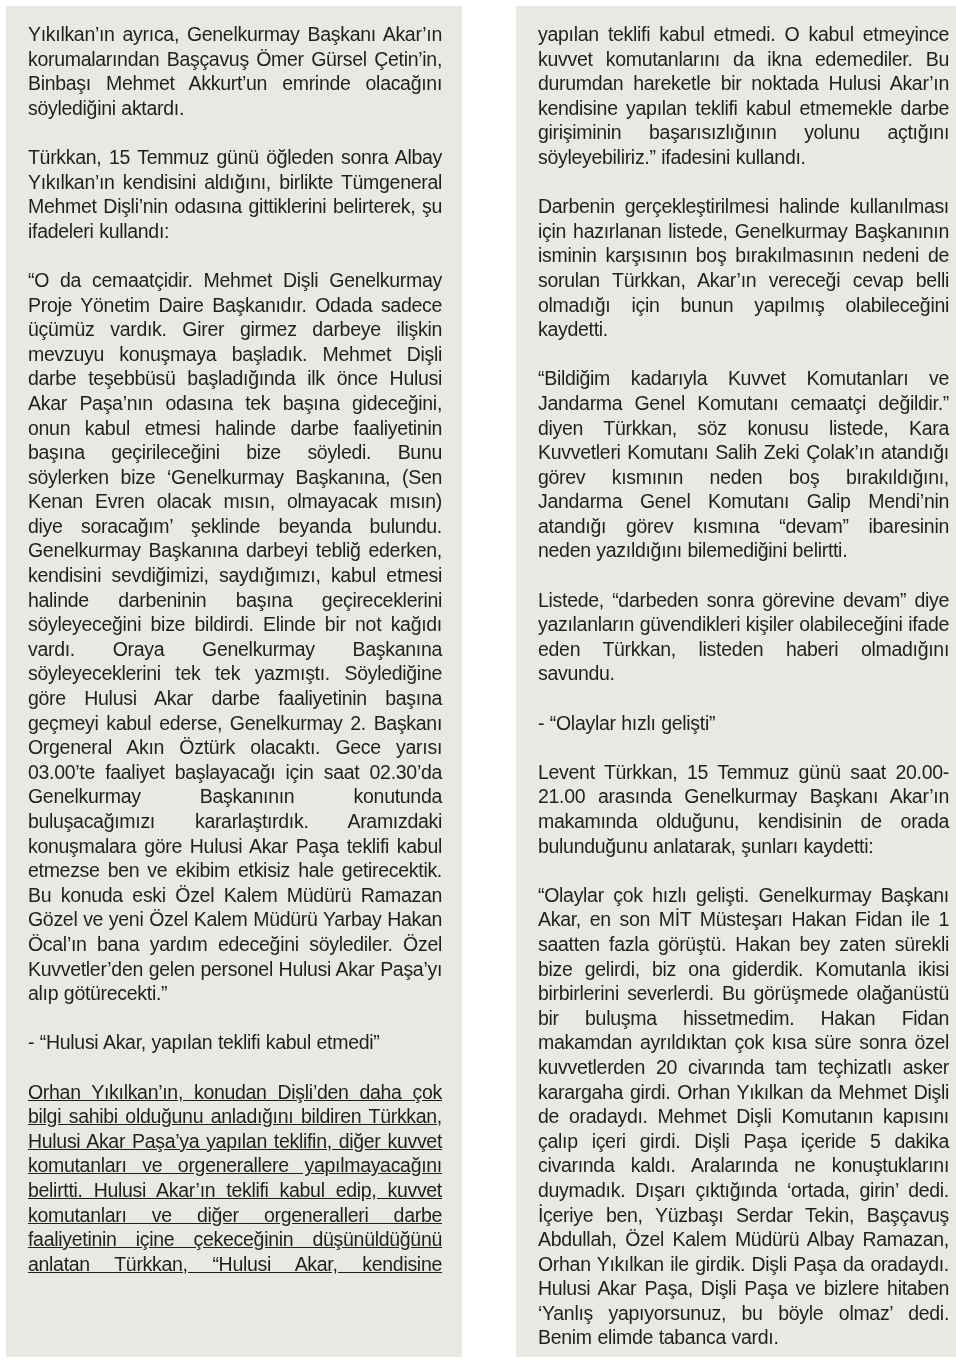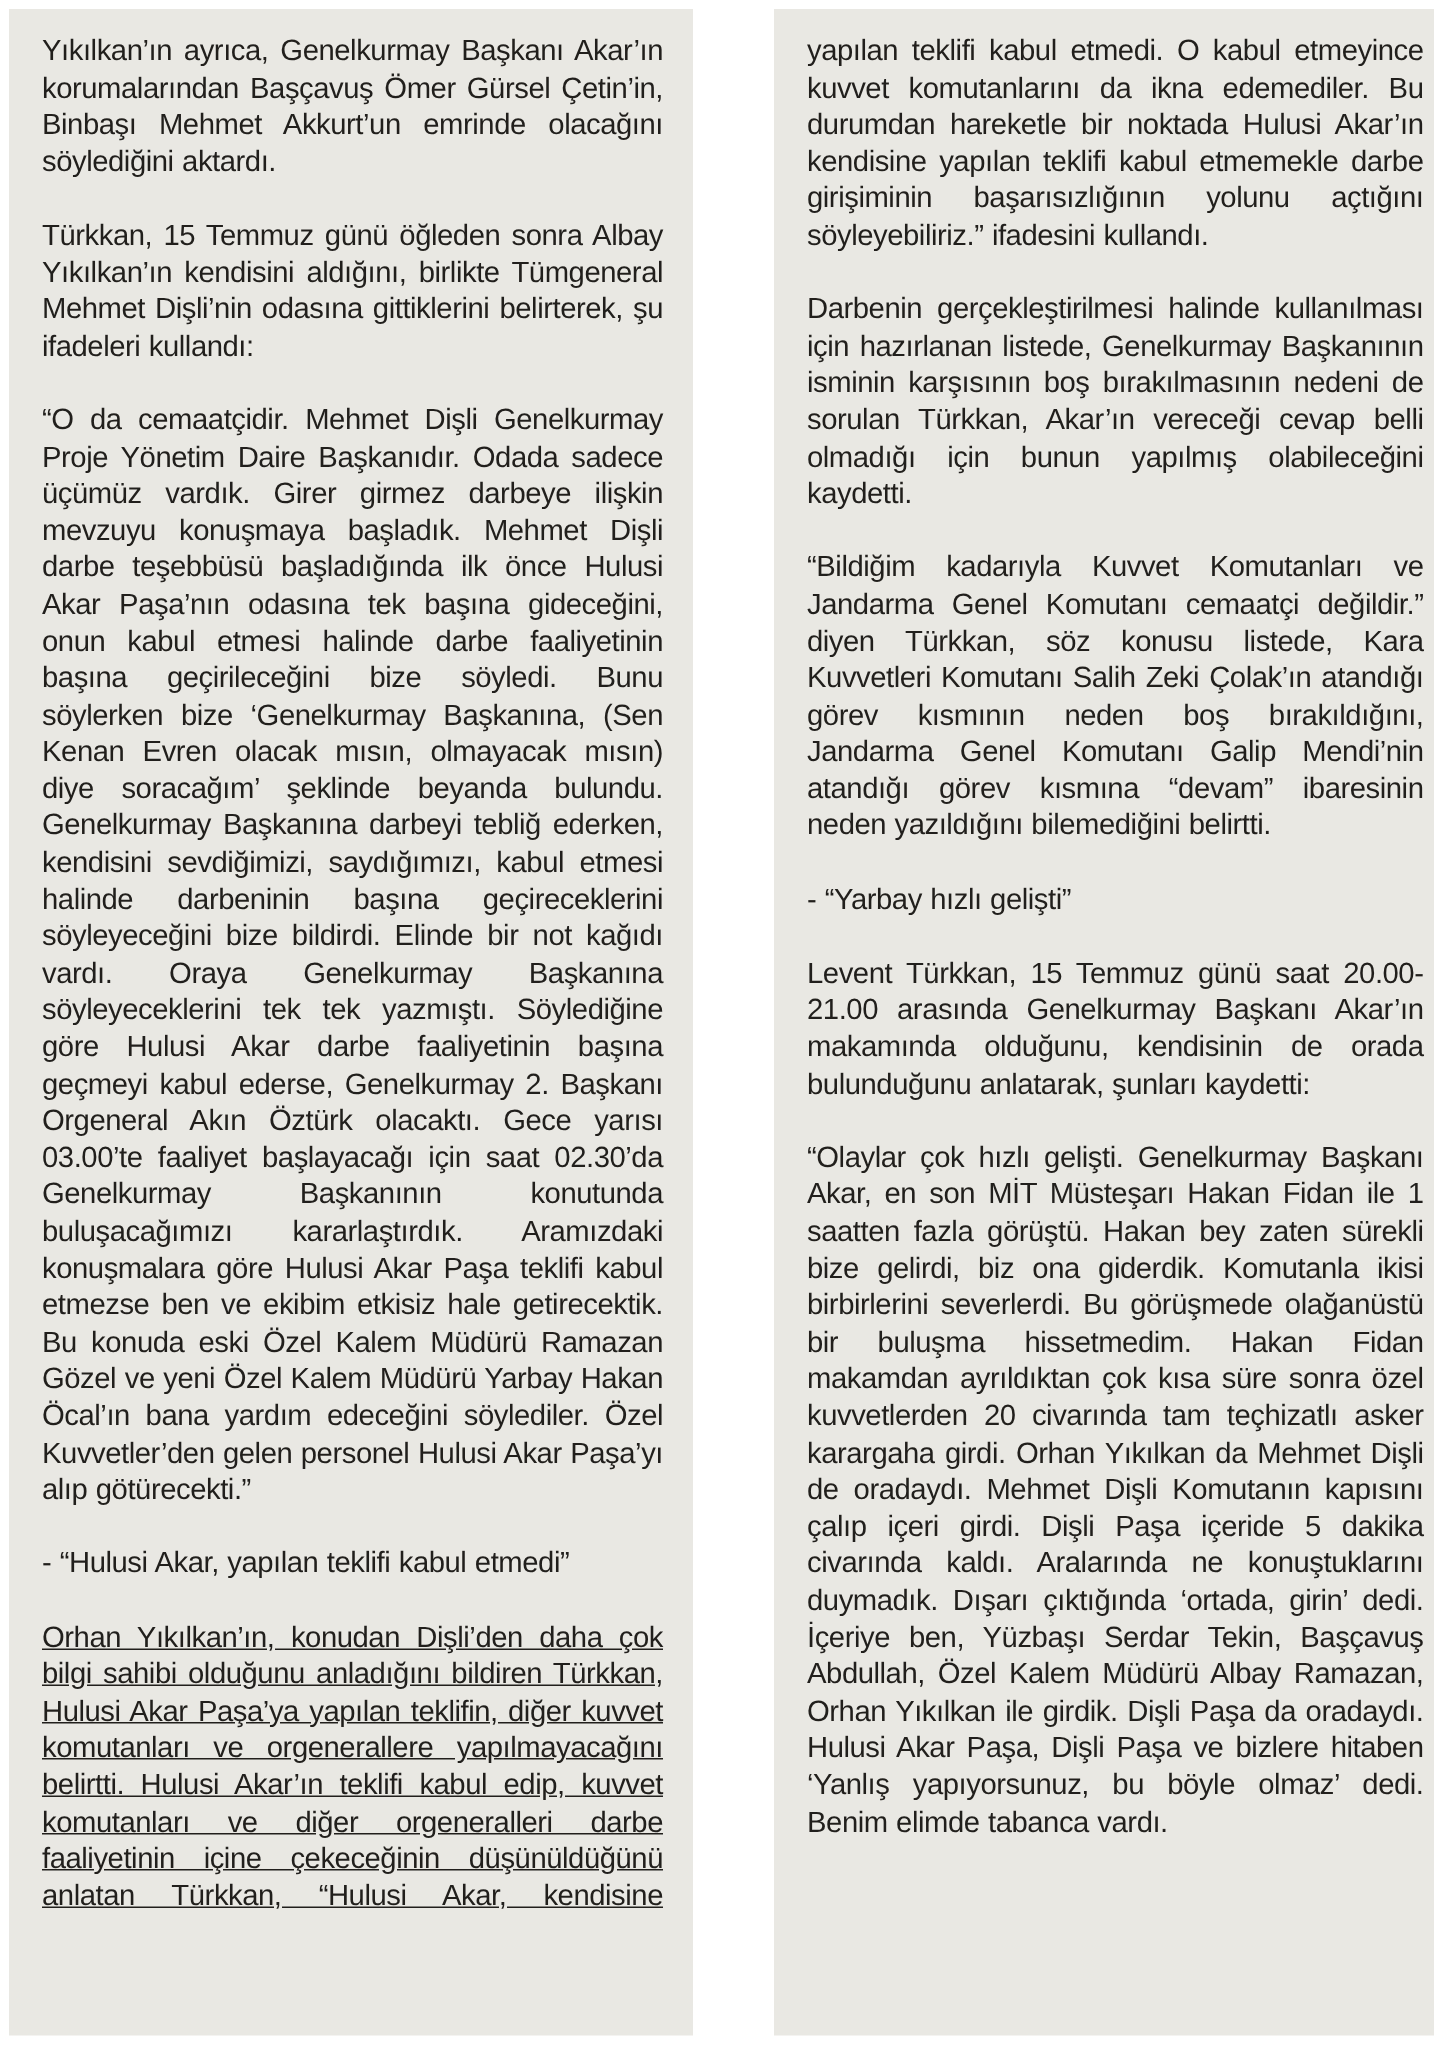--- a/index.html
+++ b/index.html
@@ -56,17 +56,18 @@
       <div class="block paragraph">Yıkılkan’ın ayrıca, Genelkurmay Başkanı Akar’ın korumalarından Başçavuş Ömer Gürsel Çetin’in, Binbaşı Mehmet Akkurt’un emrinde olacağını söylediğini aktardı.</div>
       <div class="block paragraph">Türkkan, 15 Temmuz günü öğleden sonra Albay Yıkılkan’ın kendisini aldığını, birlikte Tümgeneral Mehmet Dişli’nin odasına gittiklerini belirterek, şu ifadeleri kullandı:</div>
       <div class="block paragraph">“O da cemaatçidir. Mehmet Dişli Genelkurmay Proje Yönetim Daire Başkanıdır. Odada sadece üçümüz vardık. Girer girmez darbeye ilişkin mevzuyu konuşmaya başladık. Mehmet Dişli darbe teşebbüsü başladığında ilk önce Hulusi Akar Paşa’nın odasına tek başına gideceğini, onun kabul etmesi halinde darbe faaliyetinin başına geçirileceğini bize söyledi. Bunu söylerken bize ‘Genelkurmay Başkanına, (Sen Kenan Evren olacak mısın, olmayacak mısın) diye soracağım’ şeklinde beyanda bulundu. Genelkurmay Başkanına darbeyi tebliğ ederken, kendisini sevdiğimizi, saydığımızı, kabul etmesi halinde darbeninin başına geçireceklerini söyleyeceğini bize bildirdi. Elinde bir not kağıdı vardı. Oraya Genelkurmay Başkanına söyleyeceklerini tek tek yazmıştı. Söylediğine göre Hulusi Akar darbe faaliyetinin başına geçmeyi kabul ederse, Genelkurmay 2. Başkanı Orgeneral Akın Öztürk olacaktı. Gece yarısı 03.00’te faaliyet başlayacağı için saat 02.30’da Genelkurmay Başkanının konutunda buluşacağımızı kararlaştırdık. Aramızdaki konuşmalara göre Hulusi Akar Paşa teklifi kabul etmezse ben ve ekibim etkisiz hale getirecektik. Bu konuda eski Özel Kalem Müdürü Ramazan Gözel ve yeni Özel Kalem Müdürü Yarbay Hakan Öcal’ın bana yardım edeceğini söylediler. Özel Kuvvetler’den gelen personel Hulusi Akar Paşa’yı alıp götürecekti.”</div>
       <div class="block subheading">- “Hulusi Akar, yapılan teklifi kabul etmedi”</div>
       <div class="block paragraph justify-last">Orhan Yıkılkan’ın, konudan Dişli’den daha çok bilgi sahibi olduğunu anladığını bildiren Türkkan, Hulusi Akar Paşa’ya yapılan teklifin, diğer kuvvet komutanları ve orgenerallere yapılmayacağını belirtti. Hulusi Akar’ın teklifi kabul edip, kuvvet komutanları ve diğer orgeneralleri darbe faaliyetinin içine çekeceğinin düşünüldüğünü anlatan Türkkan, “Hulusi Akar, kendisine</div>
     </div>
   <div class="text-panel right">
       <div class="block paragraph">yapılan teklifi kabul etmedi. O kabul etmeyince kuvvet komutanlarını da ikna edemediler. Bu durumdan hareketle bir noktada Hulusi Akar’ın kendisine yapılan teklifi kabul etmemekle darbe girişiminin başarısızlığının yolunu açtığını söyleyebiliriz.” ifadesini kullandı.</div>
       <div class="block paragraph">Darbenin gerçekleştirilmesi halinde kullanılması için hazırlanan listede, Genelkurmay Başkanının isminin karşısının boş bırakılmasının nedeni de sorulan Türkkan, Akar’ın vereceği cevap belli olmadığı için bunun yapılmış olabileceğini kaydetti.</div>
       <div class="block paragraph">“Bildiğim kadarıyla Kuvvet Komutanları ve Jandarma Genel Komutanı cemaatçi değildir.” diyen Türkkan, söz konusu listede, Kara Kuvvetleri Komutanı Salih Zeki Çolak’ın atandığı görev kısmının neden boş bırakıldığını, Jandarma Genel Komutanı Galip Mendi’nin atandığı görev kısmına “devam” ibaresinin neden yazıldığını bilemediğini belirtti.</div>
-      <div class="block subheading">- “Yarbay hızlı gelişti”</div>
+      <div class="block paragraph">Listede, “darbeden sonra görevine devam” diye yazılanların güvendikleri kişiler olabileceğini ifade eden Türkkan, listeden haberi olmadığını savundu.</div>
+      <div class="block subheading">- “Olaylar hızlı gelişti”</div>
       <div class="block paragraph">Levent Türkkan, 15 Temmuz günü saat 20.00-21.00 arasında Genelkurmay Başkanı Akar’ın makamında olduğunu, kendisinin de orada bulunduğunu anlatarak, şunları kaydetti:</div>
       <div class="block paragraph">“Olaylar çok hızlı gelişti. Genelkurmay Başkanı Akar, en son MİT Müsteşarı Hakan Fidan ile 1 saatten fazla görüştü. Hakan bey zaten sürekli bize gelirdi, biz ona giderdik. Komutanla ikisi birbirlerini severlerdi. Bu görüşmede olağanüstü bir buluşma hissetmedim. Hakan Fidan makamdan ayrıldıktan çok kısa süre sonra özel kuvvetlerden 20 civarında tam teçhizatlı asker karargaha girdi. Orhan Yıkılkan da Mehmet Dişli de oradaydı. Mehmet Dişli Komutanın kapısını çalıp içeri girdi. Dişli Paşa içeride 5 dakika civarında kaldı. Aralarında ne konuştuklarını duymadık. Dışarı çıktığında ‘ortada, girin’ dedi. İçeriye ben, Yüzbaşı Serdar Tekin, Başçavuş Abdullah, Özel Kalem Müdürü Albay Ramazan, Orhan Yıkılkan ile girdik. Dişli Paşa da oradaydı. Hulusi Akar Paşa, Dişli Paşa ve bizlere hitaben ‘Yanlış yapıyorsunuz, bu böyle olmaz’ dedi. Benim elimde tabanca vardı.</div>
     </div>
 </div>
 
 </body></html>

